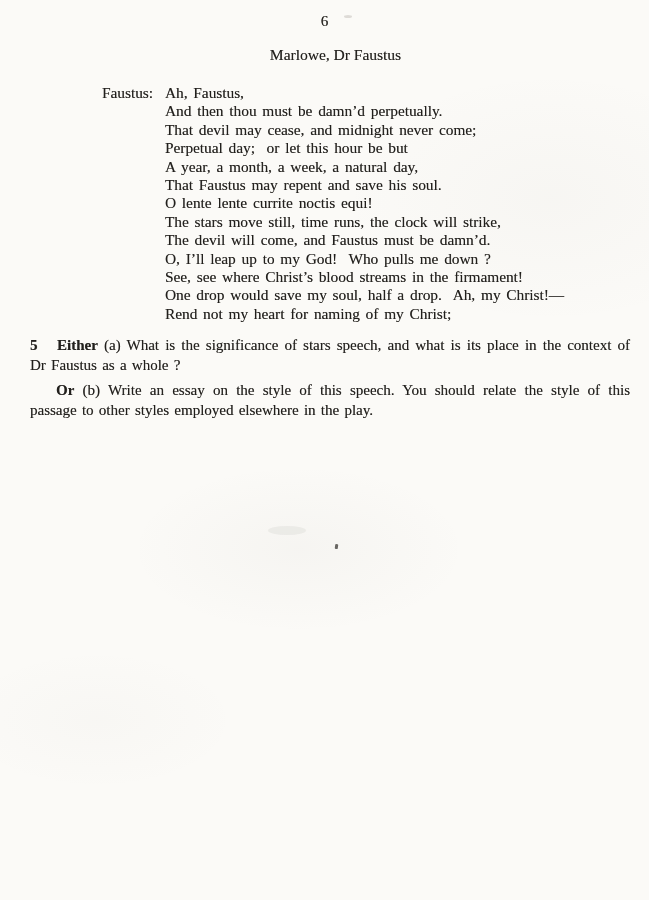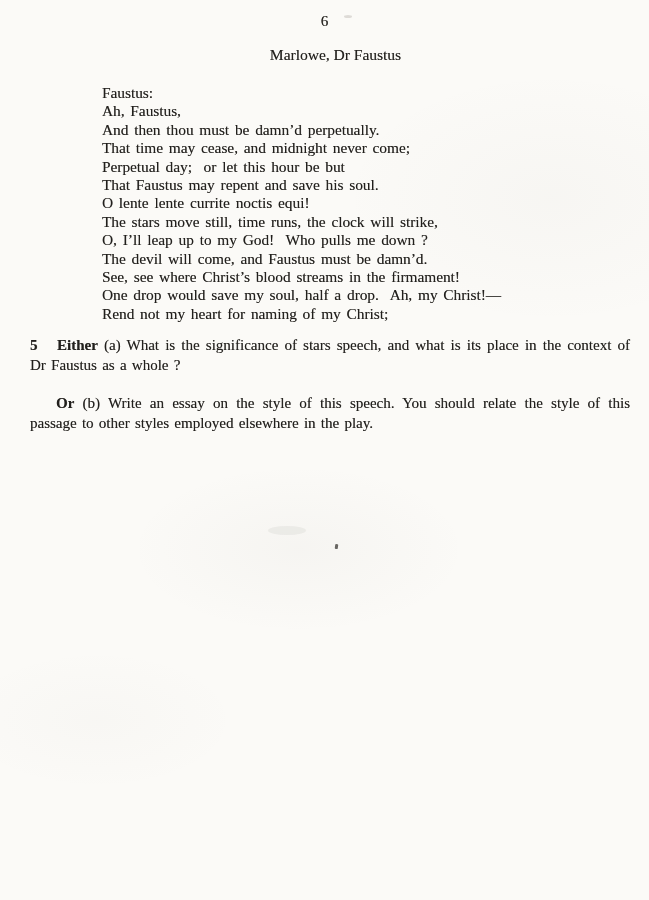--- a/index.html
+++ b/index.html
@@ -34,33 +34,32 @@
     left: 11px;
     font-size: 15.5px;
     line-height: 18px;
   }
   .speech {
     display: flex;
     margin: 20px 0 0 102px;
     font-size: 15.3px;
     line-height: 18.4px;
     word-spacing: 2px;
-    flex-direction: column;
   }
   .speaker { flex: none; width: 63px; }
   .speech-line { white-space: pre; }
 
   .question {
     margin: 13px 19px 0 30px;
     font-size: 15px;
     line-height: 19.5px;
     text-align: justify;
     word-spacing: 1.5px;
   }
-  .question.second { margin-top: 19px; text-indent: 26px; }
+  .question.second { margin-top: 6px; text-indent: 26px; }
   .qnum { display: inline-block; width: 27px; font-weight: bold; }
 
   .speck { position: absolute; pointer-events: none; }
   .s1 { left: 335px; top: 544px; width: 2.5px; height: 5px; background: #3a3733; opacity: .75; transform: rotate(8deg); border-radius: 1px; }
   .s2 { left: 344px; top: 15px; width: 8px; height: 3px; background: #9a968e; opacity: .30; border-radius: 50%; }
   .s3 { left: 268px; top: 526px; width: 38px; height: 9px; background: #8d897f; opacity: .10; border-radius: 50%; }
 </style>
 </head>
 <body>
 
@@ -68,27 +67,28 @@
 
   <div class="page-number">6</div>
 
   <div class="doc-title"><span>Marlowe,</span> <span class="it">Dr Faustus</span></div>
 
   <div class="speech">
     <div class="speaker it">Faustus:</div>
     <div class="speech-lines">
       <div class="speech-line">Ah, Faustus,</div>
       <div class="speech-line">And then thou must be damn’d perpetually.</div>
-      <div class="speech-line">That time may cease, and midnight never come;</div>
+      <div class="speech-line">That devil may cease, and midnight never come;</div>
       <div class="speech-line">Perpetual day;  or let this hour be but</div>
+      <div class="speech-line">A year, a month, a week, a natural day,</div>
       <div class="speech-line">That Faustus may repent and save his soul.</div>
       <div class="speech-line it">O lente lente currite noctis equi!</div>
       <div class="speech-line">The stars move still, time runs, the clock will strike,</div>
+      <div class="speech-line">The devil will come, and Faustus must be damn’d.</div>
       <div class="speech-line">O, I’ll leap up to my God!  Who pulls me down ?</div>
-      <div class="speech-line">The devil will come, and Faustus must be damn’d.</div>
       <div class="speech-line">See, see where Christ’s blood streams in the firmament!</div>
       <div class="speech-line">One drop would save my soul, half a drop.  Ah, my Christ!—</div>
       <div class="speech-line">Rend not my heart for naming of my Christ;</div>
     </div>
   </div>
 
   <p class="question first"><span class="qnum">5</span><span class="b">Either</span> <span class="it">(a)</span> <span>What is the significance of stars speech, and what is its place in the context of</span> <span class="it">Dr Faustus</span> <span>as a whole ?</span></p>
 
   <p class="question second"><span class="b">Or</span> <span class="it">(b)</span> <span>Write an essay on the style of this speech.  You should relate the style of this passage to other styles employed elsewhere in the play.</span></p>
 

